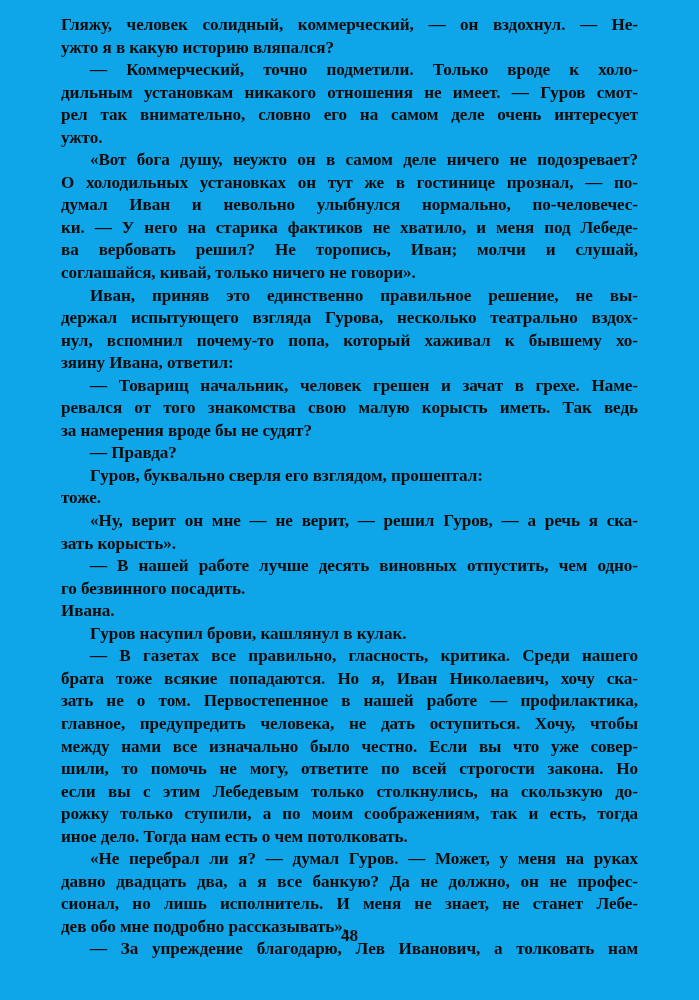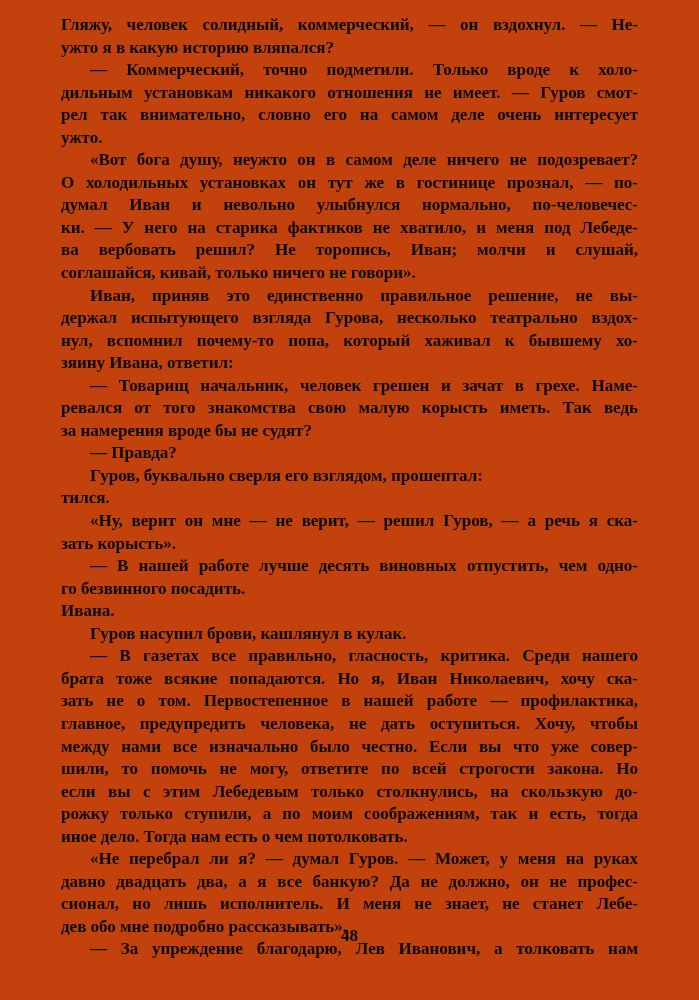--- a/index.html
+++ b/index.html
@@ -14,21 +14,21 @@
     overflow: hidden;
     font-family: "Liberation Serif", "DejaVu Serif", serif;
   }
 
   #page {
     position: absolute;
     left: 0;
     top: 0;
     width: 699px;
     height: 1000px;
-    background: #c2410c;
+    background: #0ea5e9;
   }
 
   #text-column {
     position: absolute;
     left: 61px;
     top: 14px;
     width: 577px;
   }
 
   .para {
@@ -79,21 +79,21 @@
 <div id="page">
 
   <div id="text-column">
       <p class="para"><span class="line"><span>Гляжу, человек солидный, коммерческий, — он вздохнул. — Не-</span></span><span class="line last"><span>ужто я в какую историю вляпался?</span></span></p>
       <p class="para"><span class="line"><span class="ind"></span><span>— Коммерческий, точно подметили. Только вроде к холо-</span></span><span class="line"><span>дильным установкам никакого отношения не имеет. — Гуров смот-</span></span><span class="line"><span>рел так внимательно, словно его на самом деле очень интересует</span></span><span class="line last"><span>ужто.</span></span></p>
       <p class="para"><span class="line"><span class="ind"></span><span>«Вот бога душу, неужто он в самом деле ничего не подозревает?</span></span><span class="line"><span>О холодильных установках он тут же в гостинице прознал, — по-</span></span><span class="line"><span>думал Иван и невольно улыбнулся нормально, по-человечес-</span></span><span class="line"><span>ки. — У него на старика фактиков не хватило, и меня под Лебеде-</span></span><span class="line"><span>ва вербовать решил? Не торопись, Иван; молчи и слушай,</span></span><span class="line last"><span>соглашайся, кивай, только ничего не говори».</span></span></p>
       <p class="para"><span class="line"><span class="ind"></span><span>Иван, приняв это единственно правильное решение, не вы-</span></span><span class="line"><span>держал испытующего взгляда Гурова, несколько театрально вздох-</span></span><span class="line"><span>нул, вспомнил почему-то попа, который хаживал к бывшему хо-</span></span><span class="line last"><span>зяину Ивана, ответил:</span></span></p>
       <p class="para"><span class="line"><span class="ind"></span><span>— Товарищ начальник, человек грешен и зачат в грехе. Наме-</span></span><span class="line"><span>ревался от того знакомства свою малую корысть иметь. Так ведь</span></span><span class="line last"><span>за намерения вроде бы не судят?</span></span></p>
       <p class="para"><span class="line last"><span class="ind"></span><span>— Правда?</span></span></p>
       <p class="para"><span class="line last"><span class="ind"></span><span>Гуров, буквально сверля его взглядом, прошептал:</span></span></p>
-      <p class="para"><span class="line last"><span>тился.</span></span></p>
+      <p class="para"><span class="line last"><span>тоже.</span></span></p>
       <p class="para"><span class="line"><span class="ind"></span><span>«Ну, верит он мне — не верит, — решил Гуров, — а речь я ска-</span></span><span class="line last"><span>зать корысть».</span></span></p>
       <p class="para"><span class="line"><span class="ind"></span><span>— В нашей работе лучше десять виновных отпустить, чем одно-</span></span><span class="line last"><span>го безвинного посадить.</span></span></p>
       <p class="para"><span class="line last"><span>Ивана.</span></span></p>
       <p class="para"><span class="line last"><span class="ind"></span><span>Гуров насупил брови, кашлянул в кулак.</span></span></p>
       <p class="para"><span class="line"><span class="ind"></span><span>— В газетах все правильно, гласность, критика. Среди нашего</span></span><span class="line"><span>брата тоже всякие попадаются. Но я, Иван Николаевич, хочу ска-</span></span><span class="line"><span>зать не о том. Первостепенное в нашей работе — профилактика,</span></span><span class="line"><span>главное, предупредить человека, не дать оступиться. Хочу, чтобы</span></span><span class="line"><span>между нами все изначально было честно. Если вы что уже совер-</span></span><span class="line"><span>шили, то помочь не могу, ответите по всей строгости закона. Но</span></span><span class="line"><span>если вы с этим Лебедевым только столкнулись, на скользкую до-</span></span><span class="line"><span>рожку только ступили, а по моим соображениям, так и есть, тогда</span></span><span class="line last"><span>иное дело. Тогда нам есть о чем потолковать.</span></span></p>
       <p class="para"><span class="line"><span class="ind"></span><span>«Не перебрал ли я? — думал Гуров. — Может, у меня на руках</span></span><span class="line"><span>давно двадцать два, а я все банкую? Да не должно, он не профес-</span></span><span class="line"><span>сионал, но лишь исполнитель. И меня не знает, не станет Лебе-</span></span><span class="line last"><span>дев обо мне подробно рассказывать».</span></span></p>
       <p class="para"><span class="line"><span class="ind"></span><span>— За упреждение благодарю, Лев Иванович, а толковать нам</span></span></p>
     </div>
 
   <div id="page-number">48</div>

